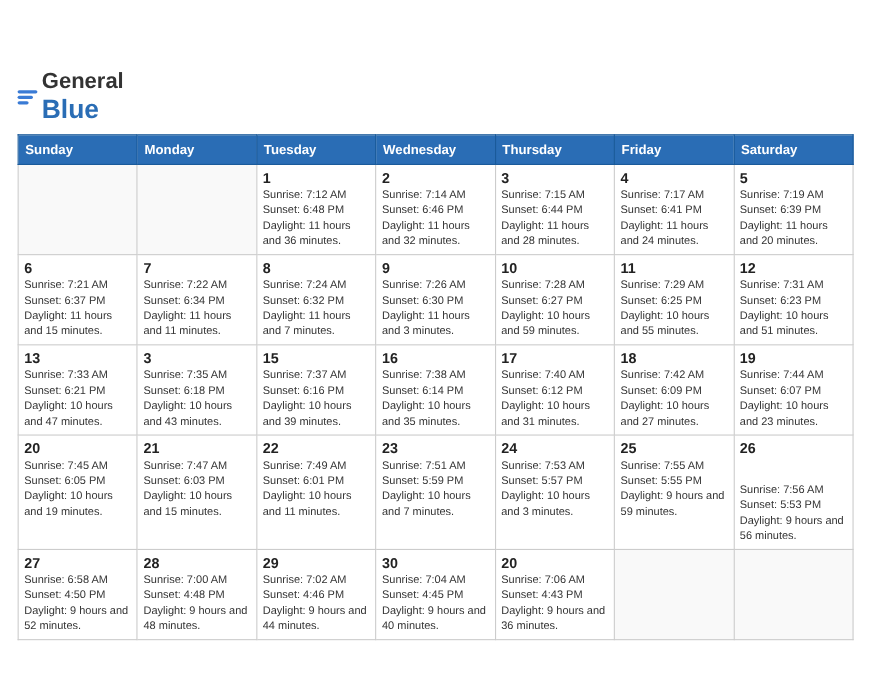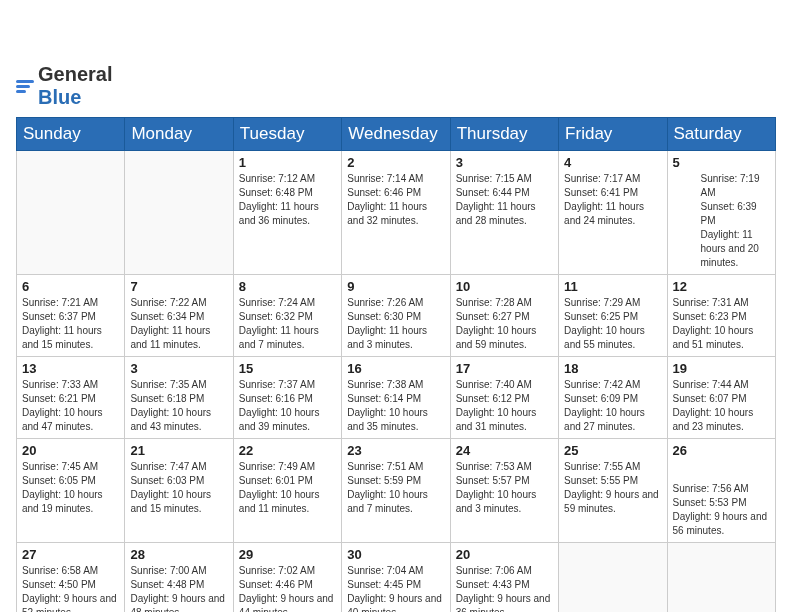--- a/index.html
+++ b/index.html
@@ -39,22 +39,22 @@
     .calendar {
       width: 100%;
       border-collapse: collapse;
       table-layout: fixed;
     }
     .calendar th {
       background: #2a6db5;
       color: #fff;
       text-align: left;
       padding: 6px 6px;
-      font-size: 17px;
-      font-weight: normal;
+      font-size: 12px;
+      font-weight: bold;
       border: 1px solid #1a5a9a;
     }
     .calendar td {
       border: 1px solid #ccc;
       vertical-align: top;
       padding: 4px 5px;
       font-size: 10.5px;
       color: #333;
       height: 80px;
       background: #fff;
@@ -108,21 +108,21 @@
 <div class="header-area">
   <div class="logo">
     <div class="logo-wrapper">
       <div class="logo-lines">
         <div class="logo-line1"></div>
         <div class="logo-line2"></div>
         <div class="logo-line3"></div>
       </div>
       <div>
         <span style="font-size:20px;font-weight:bold;color:#333;">General</span><br>
-        <span style="font-size:20px;font-weight:bold;color:#2a6db5;">Blue</span>
+        <span style="font-size:24px;font-weight:bold;color:#2a6db5;">Blue</span>
       </div>
     </div>
   </div>
 </div>
 
 <table class="calendar">
   <thead>
     <tr>
       <th>Sunday</th>
       <th>Monday</th>
@@ -156,21 +156,21 @@
 Daylight: 11 hours and 28 minutes.</div>
         </td>
         <td>
           <div class="cell-date">4</div>
           <div class="cell-info" style="white-space: pre-line;">Sunrise: 7:17 AM
 Sunset: 6:41 PM
 Daylight: 11 hours and 24 minutes.</div>
         </td>
         <td>
           <div class="cell-date">5</div>
-          <div class="cell-info" style="white-space: pre-line; margin-left: 28px;">Sunrise: 7:19 AM
+          <div class="cell-info" style="white-space: pre-line;">Sunrise: 7:19 AM
 Sunset: 6:39 PM
 Daylight: 11 hours and 20 minutes.</div>
         </td>
       </tr>
       <tr>
         <td>
           <div class="cell-date">6</div>
           <div class="cell-info" style="white-space: pre-line;">Sunrise: 7:21 AM
 Sunset: 6:37 PM
 Daylight: 11 hours and 15 minutes.</div>

